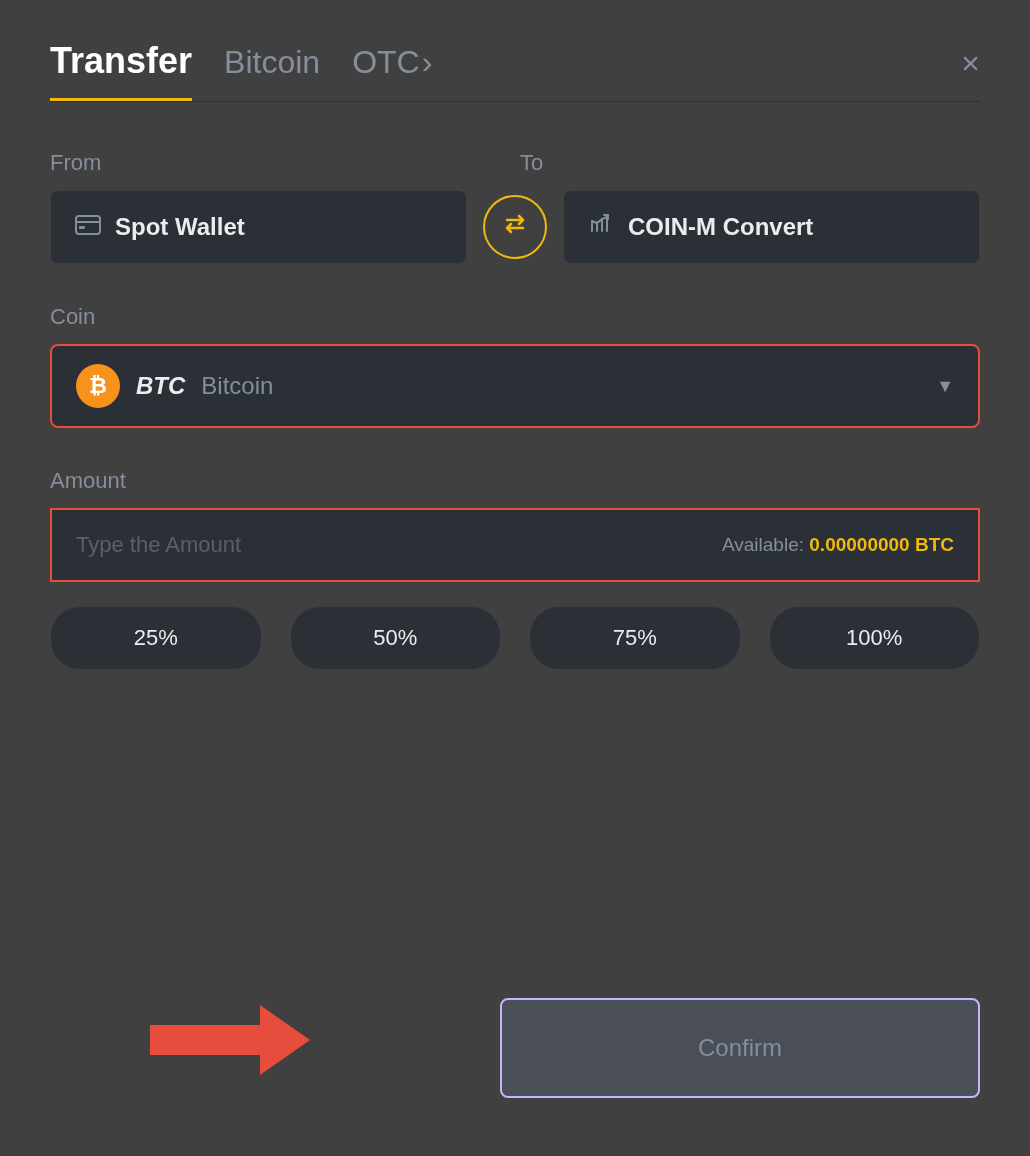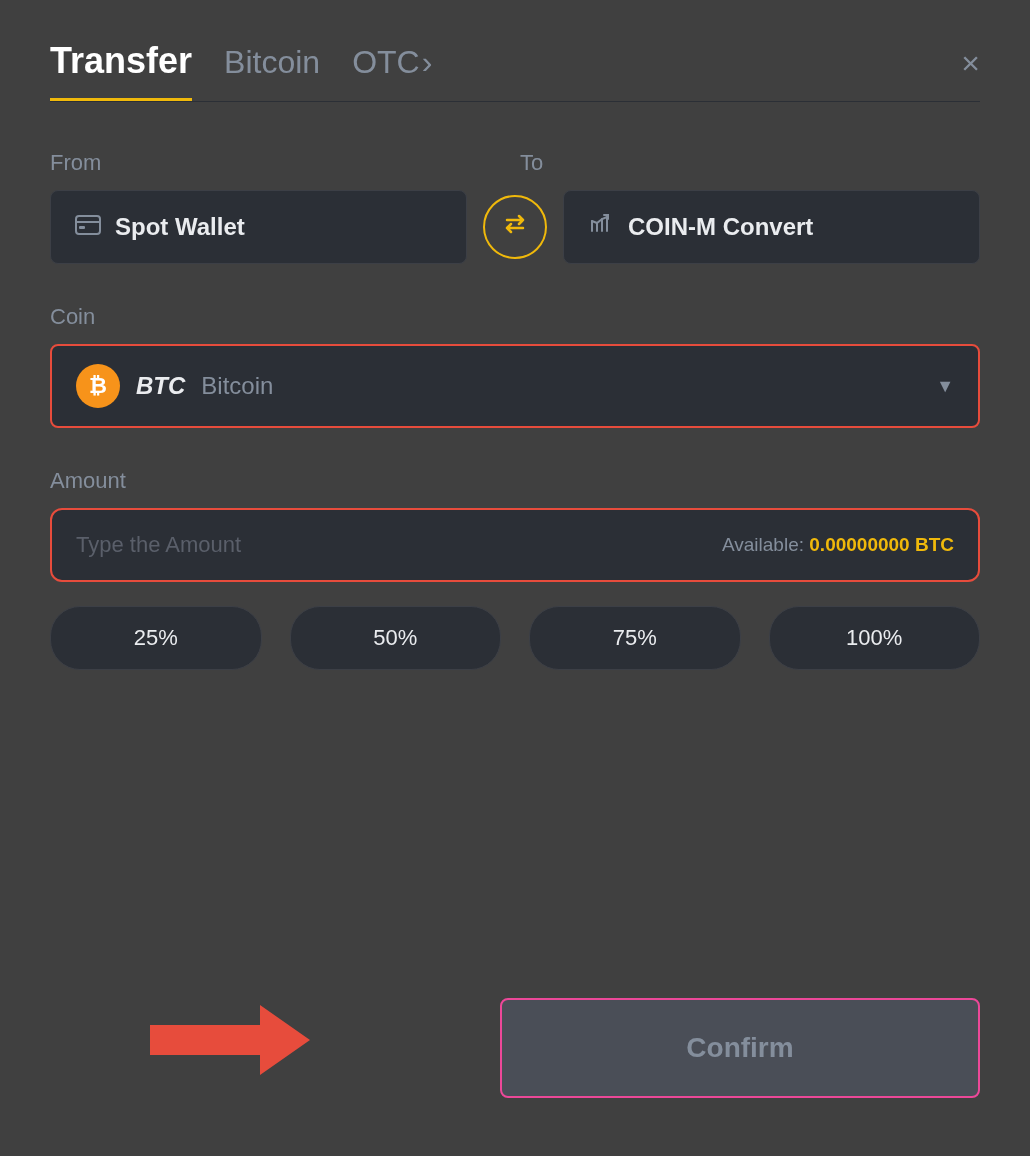--- a/index.html
+++ b/index.html
@@ -212,21 +212,21 @@
     }
 
     
     .amount-section {
       margin-bottom: 24px;
     }
 
     .amount-input-box {
       background: #2b2f36;
       border: 2px solid #e74c3c;
-      border-radius: 12px;
+      border-radius: 0;
       padding: 22px 24px;
       display: flex;
       align-items: center;
       justify-content: space-between;
     }
 
     .amount-placeholder {
       font-size: 22px;
       color: #5a5f6a;
     }
@@ -269,24 +269,24 @@
       justify-content: flex-end;
       padding-top: 20px;
       position: relative;
       min-height: 140px;
     }
 
     .confirm-btn {
       width: 480px;
       height: 100px;
       background: #4a4e57;
-      border: 2px solid #ec4899;
+      border: 2px solid #c4b5fd;
       border-radius: 8px;
-      font-size: 28px;
-      font-weight: 700;
+      font-size: 24px;
+      font-weight: 400;
       color: #848e9c;
       cursor: pointer;
       display: flex;
       align-items: center;
       justify-content: center;
     }
 
     
     .red-arrow {
       display: flex;

